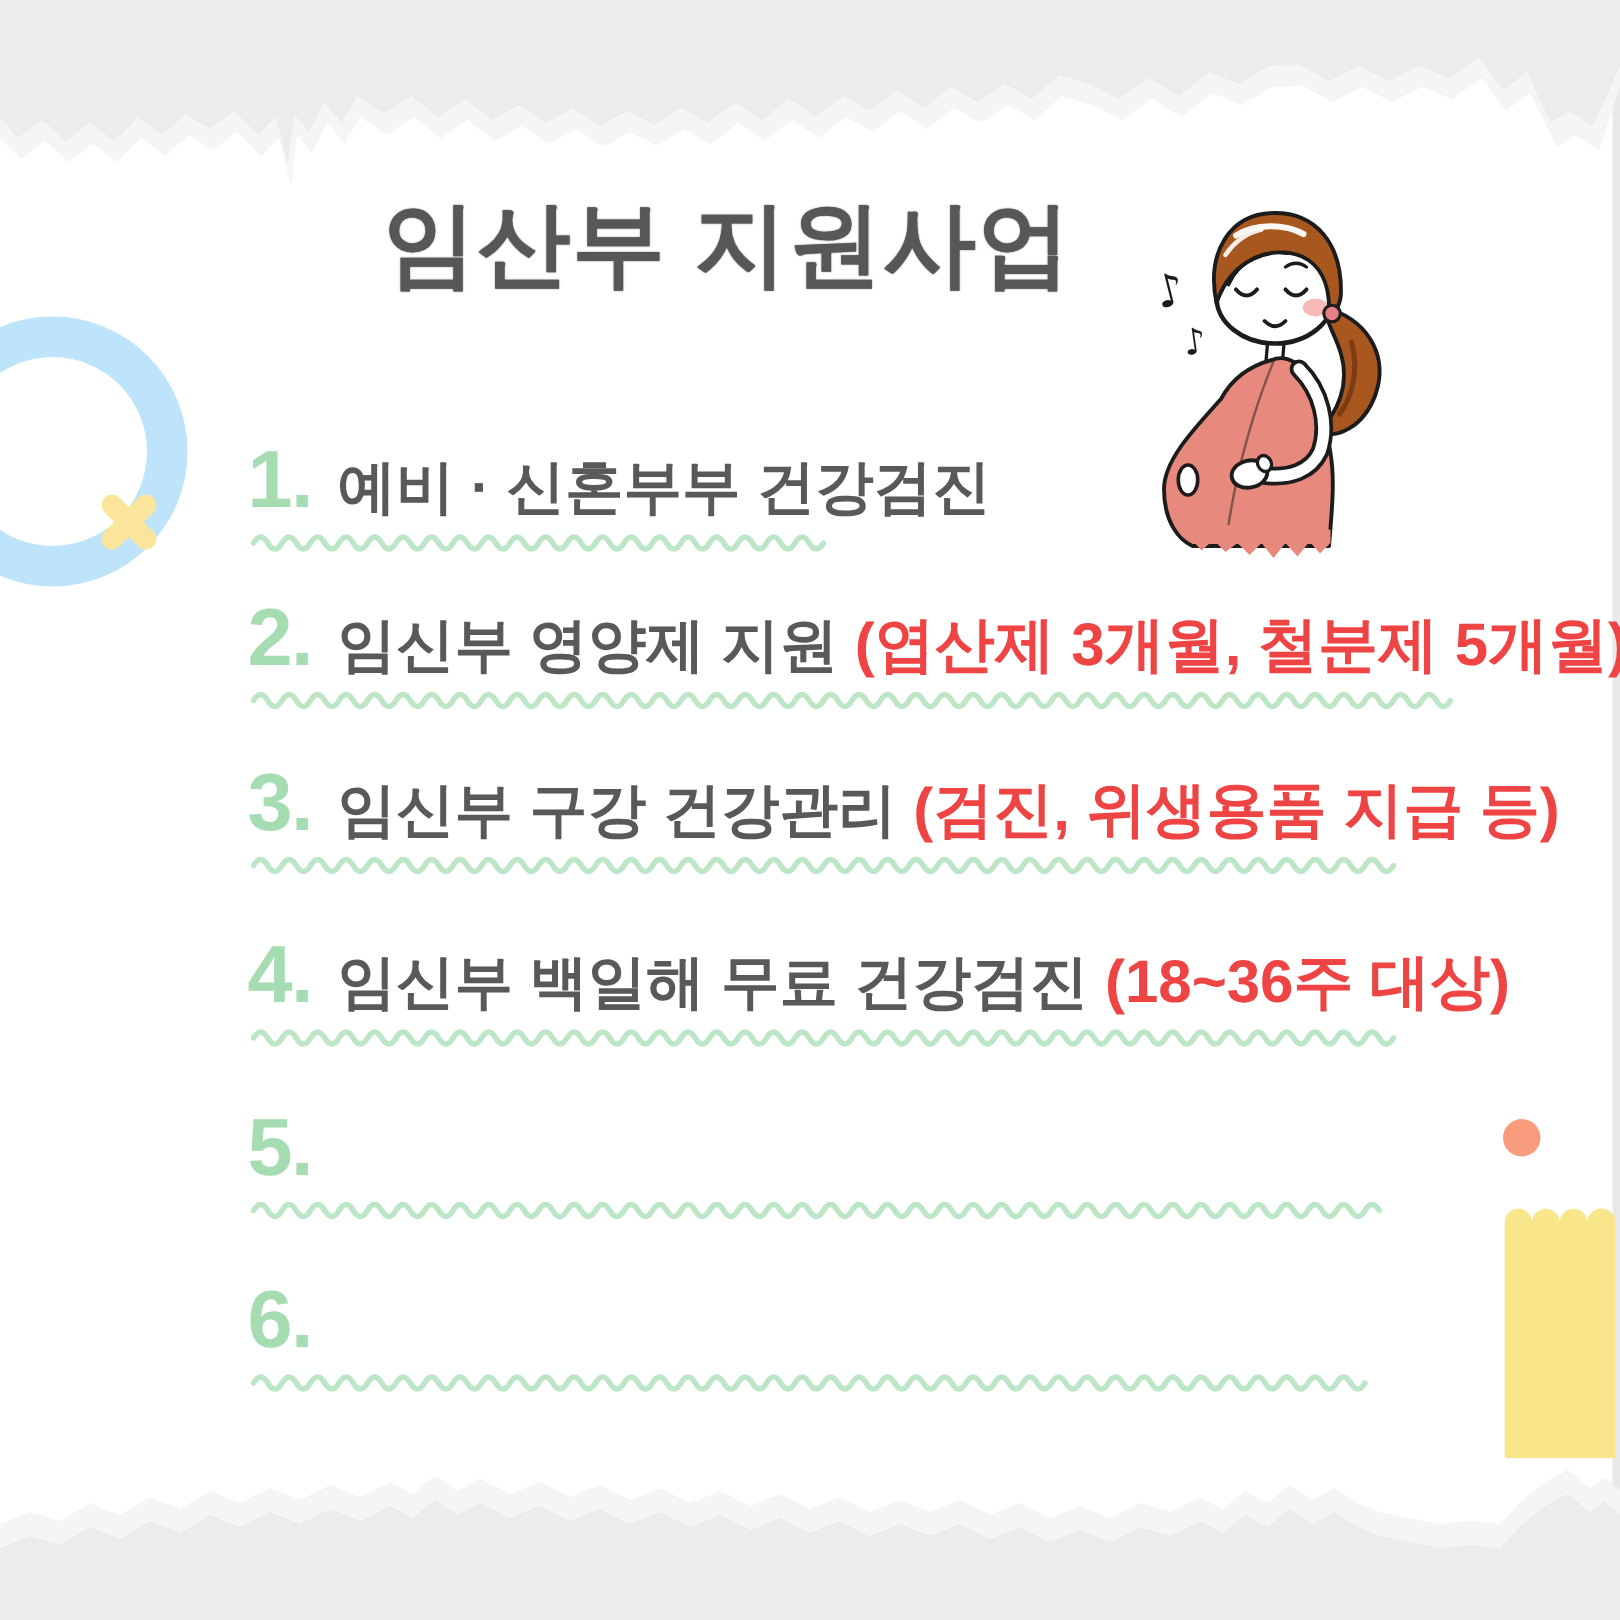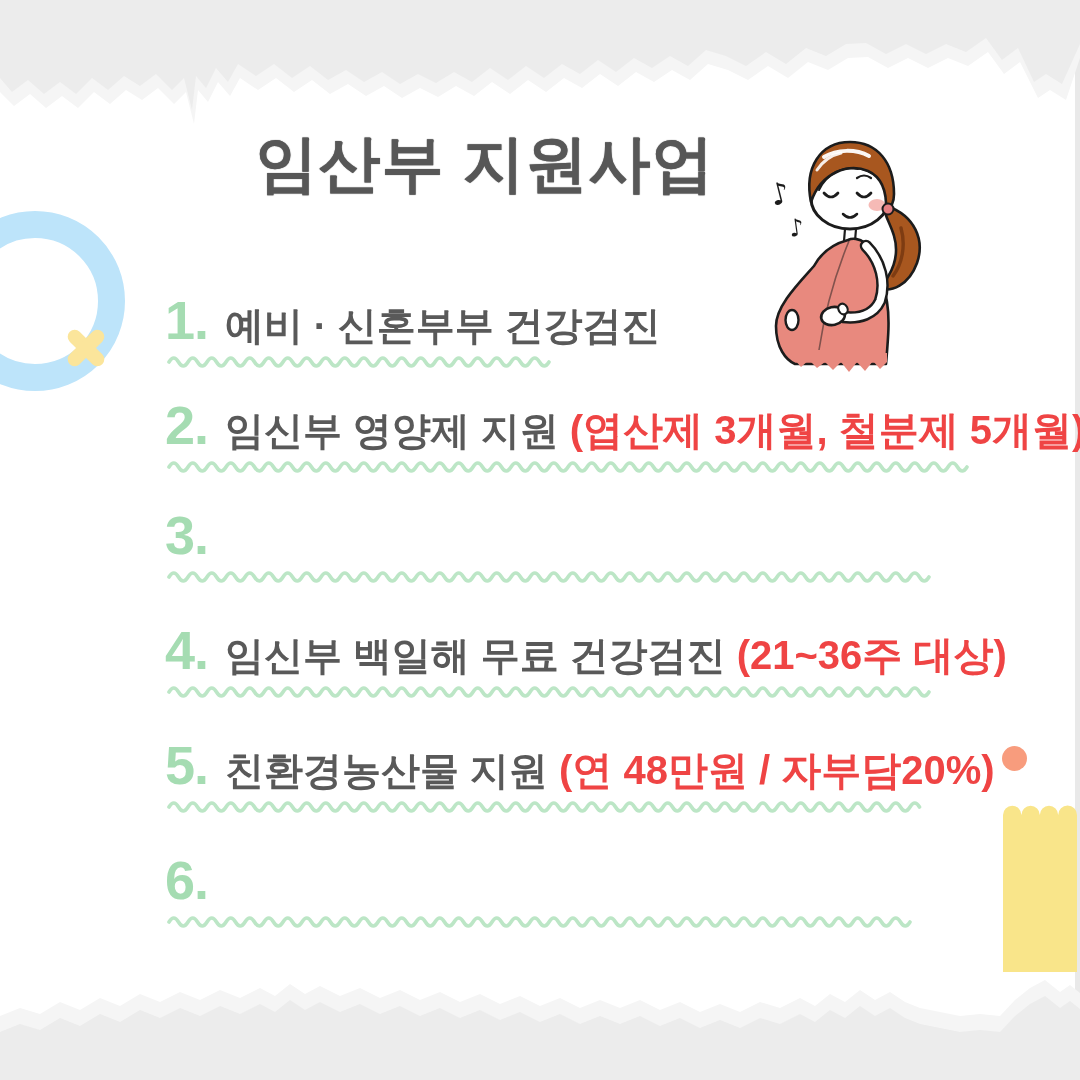--- a/index.html
+++ b/index.html
@@ -118,34 +118,34 @@
   </div>
   <div class="row r2">
     <span class="num">2.</span>
     <span class="txt"><span>임신부 영양제 지원</span><span class="sub"> (엽산제 3개월, 철분제 5개월)</span></span>
     <svg class="wave" width="808" height="16" viewBox="0 0 808 16">
         <path d="M2 8 Q 6.75 0 11.5 8 T 21 8 T 30.5 8 T 40 8 T 49.5 8 T 59 8 T 68.5 8 T 78 8 T 87.5 8 T 97 8 T 106.5 8 T 116 8 T 125.5 8 T 135 8 T 144.5 8 T 154 8 T 163.5 8 T 173 8 T 182.5 8 T 192 8 T 201.5 8 T 211 8 T 220.5 8 T 230 8 T 239.5 8 T 249 8 T 258.5 8 T 268 8 T 277.5 8 T 287 8 T 296.5 8 T 306 8 T 315.5 8 T 325 8 T 334.5 8 T 344 8 T 353.5 8 T 363 8 T 372.5 8 T 382 8 T 391.5 8 T 401 8 T 410.5 8 T 420 8 T 429.5 8 T 439 8 T 448.5 8 T 458 8 T 467.5 8 T 477 8 T 486.5 8 T 496 8 T 505.5 8 T 515 8 T 524.5 8 T 534 8 T 543.5 8 T 553 8 T 562.5 8 T 572 8 T 581.5 8 T 591 8 T 600.5 8 T 610 8 T 619.5 8 T 629 8 T 638.5 8 T 648 8 T 657.5 8 T 667 8 T 676.5 8 T 686 8 T 695.5 8 T 705 8 T 714.5 8 T 724 8 T 733.5 8 T 743 8 T 752.5 8 T 762 8 T 771.5 8 T 781 8 T 790.5 8 T 800 8"></path>
       </svg>
   </div>
   <div class="row r3">
     <span class="num">3.</span>
+    <span class="txt"><span>임신부 구강 건강관리</span><span class="sub"> (검진, 위생용품 지급 등)</span></span>
     <svg class="wave" width="768" height="16" viewBox="0 0 768 16">
         <path d="M2 8 Q 6.75 0 11.5 8 T 21 8 T 30.5 8 T 40 8 T 49.5 8 T 59 8 T 68.5 8 T 78 8 T 87.5 8 T 97 8 T 106.5 8 T 116 8 T 125.5 8 T 135 8 T 144.5 8 T 154 8 T 163.5 8 T 173 8 T 182.5 8 T 192 8 T 201.5 8 T 211 8 T 220.5 8 T 230 8 T 239.5 8 T 249 8 T 258.5 8 T 268 8 T 277.5 8 T 287 8 T 296.5 8 T 306 8 T 315.5 8 T 325 8 T 334.5 8 T 344 8 T 353.5 8 T 363 8 T 372.5 8 T 382 8 T 391.5 8 T 401 8 T 410.5 8 T 420 8 T 429.5 8 T 439 8 T 448.5 8 T 458 8 T 467.5 8 T 477 8 T 486.5 8 T 496 8 T 505.5 8 T 515 8 T 524.5 8 T 534 8 T 543.5 8 T 553 8 T 562.5 8 T 572 8 T 581.5 8 T 591 8 T 600.5 8 T 610 8 T 619.5 8 T 629 8 T 638.5 8 T 648 8 T 657.5 8 T 667 8 T 676.5 8 T 686 8 T 695.5 8 T 705 8 T 714.5 8 T 724 8 T 733.5 8 T 743 8 T 752.5 8 T 762 8"></path>
       </svg>
   </div>
   <div class="row r4">
     <span class="num">4.</span>
-    <span class="txt"><span>임신부 백일해 무료 건강검진</span><span class="sub"> (21~36주 대상)</span></span>
+    <span class="txt"><span>임신부 백일해 무료 건강검진</span><span class="sub"> (18~36주 대상)</span></span>
     <svg class="wave" width="772" height="16" viewBox="0 0 772 16">
         <path d="M2 8 Q 6.75 0 11.5 8 T 21 8 T 30.5 8 T 40 8 T 49.5 8 T 59 8 T 68.5 8 T 78 8 T 87.5 8 T 97 8 T 106.5 8 T 116 8 T 125.5 8 T 135 8 T 144.5 8 T 154 8 T 163.5 8 T 173 8 T 182.5 8 T 192 8 T 201.5 8 T 211 8 T 220.5 8 T 230 8 T 239.5 8 T 249 8 T 258.5 8 T 268 8 T 277.5 8 T 287 8 T 296.5 8 T 306 8 T 315.5 8 T 325 8 T 334.5 8 T 344 8 T 353.5 8 T 363 8 T 372.5 8 T 382 8 T 391.5 8 T 401 8 T 410.5 8 T 420 8 T 429.5 8 T 439 8 T 448.5 8 T 458 8 T 467.5 8 T 477 8 T 486.5 8 T 496 8 T 505.5 8 T 515 8 T 524.5 8 T 534 8 T 543.5 8 T 553 8 T 562.5 8 T 572 8 T 581.5 8 T 591 8 T 600.5 8 T 610 8 T 619.5 8 T 629 8 T 638.5 8 T 648 8 T 657.5 8 T 667 8 T 676.5 8 T 686 8 T 695.5 8 T 705 8 T 714.5 8 T 724 8 T 733.5 8 T 743 8 T 752.5 8 T 762 8"></path>
       </svg>
   </div>
   <div class="row r5">
     <span class="num">5.</span>
-    <span class="txt"><span>친환경농산물 지원</span><span class="sub"> (연 48만원 / 자부담20%)</span></span>
     <svg class="wave" width="756" height="16" viewBox="0 0 756 16">
         <path d="M2 8 Q 6.75 0 11.5 8 T 21 8 T 30.5 8 T 40 8 T 49.5 8 T 59 8 T 68.5 8 T 78 8 T 87.5 8 T 97 8 T 106.5 8 T 116 8 T 125.5 8 T 135 8 T 144.5 8 T 154 8 T 163.5 8 T 173 8 T 182.5 8 T 192 8 T 201.5 8 T 211 8 T 220.5 8 T 230 8 T 239.5 8 T 249 8 T 258.5 8 T 268 8 T 277.5 8 T 287 8 T 296.5 8 T 306 8 T 315.5 8 T 325 8 T 334.5 8 T 344 8 T 353.5 8 T 363 8 T 372.5 8 T 382 8 T 391.5 8 T 401 8 T 410.5 8 T 420 8 T 429.5 8 T 439 8 T 448.5 8 T 458 8 T 467.5 8 T 477 8 T 486.5 8 T 496 8 T 505.5 8 T 515 8 T 524.5 8 T 534 8 T 543.5 8 T 553 8 T 562.5 8 T 572 8 T 581.5 8 T 591 8 T 600.5 8 T 610 8 T 619.5 8 T 629 8 T 638.5 8 T 648 8 T 657.5 8 T 667 8 T 676.5 8 T 686 8 T 695.5 8 T 705 8 T 714.5 8 T 724 8 T 733.5 8 T 743 8 T 752.5 8"></path>
       </svg>
   </div>
   <div class="row r6">
     <span class="num">6.</span>
     <svg class="wave" width="748" height="16" viewBox="0 0 748 16">
         <path d="M2 8 Q 6.75 0 11.5 8 T 21 8 T 30.5 8 T 40 8 T 49.5 8 T 59 8 T 68.5 8 T 78 8 T 87.5 8 T 97 8 T 106.5 8 T 116 8 T 125.5 8 T 135 8 T 144.5 8 T 154 8 T 163.5 8 T 173 8 T 182.5 8 T 192 8 T 201.5 8 T 211 8 T 220.5 8 T 230 8 T 239.5 8 T 249 8 T 258.5 8 T 268 8 T 277.5 8 T 287 8 T 296.5 8 T 306 8 T 315.5 8 T 325 8 T 334.5 8 T 344 8 T 353.5 8 T 363 8 T 372.5 8 T 382 8 T 391.5 8 T 401 8 T 410.5 8 T 420 8 T 429.5 8 T 439 8 T 448.5 8 T 458 8 T 467.5 8 T 477 8 T 486.5 8 T 496 8 T 505.5 8 T 515 8 T 524.5 8 T 534 8 T 543.5 8 T 553 8 T 562.5 8 T 572 8 T 581.5 8 T 591 8 T 600.5 8 T 610 8 T 619.5 8 T 629 8 T 638.5 8 T 648 8 T 657.5 8 T 667 8 T 676.5 8 T 686 8 T 695.5 8 T 705 8 T 714.5 8 T 724 8 T 733.5 8 T 743 8"></path>
       </svg>
   </div>

